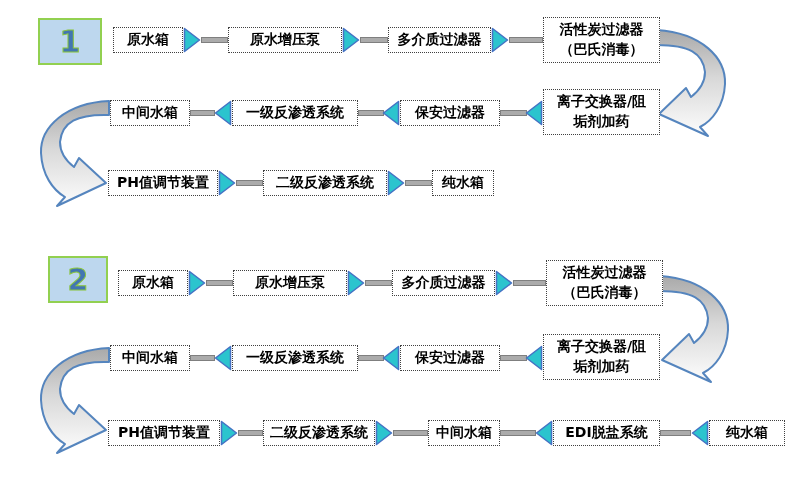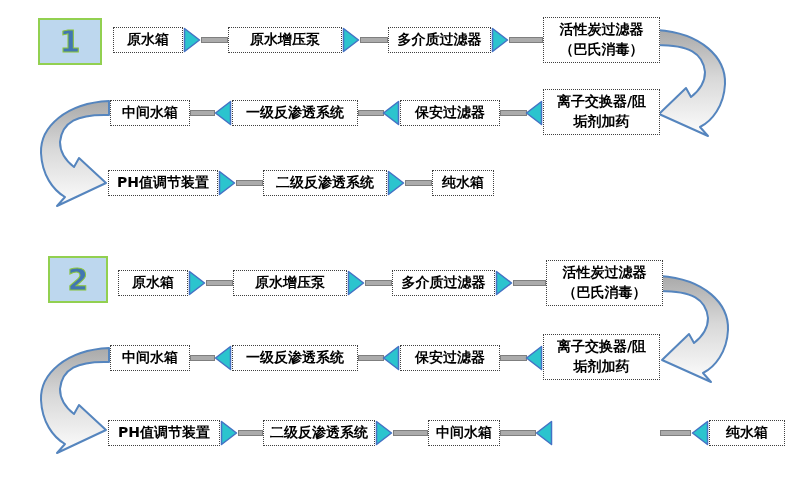--- a/index.html
+++ b/index.html
@@ -143,19 +143,20 @@
   <div class="node" style="left:263px;top:420px;width:112px;height:26px">二级反渗透系统</div>
   <svg class="tri" style="left:375px;top:420px" width="18" height="26">
       <polygon points="1.5,1.5 16.5,13 1.5,24.5"></polygon>
     </svg>
   <div class="conn" style="left:393px;top:430px;width:33px"></div>
   <div class="node" style="left:428px;top:420px;width:72px;height:26px">中间水箱</div>
   <div class="conn" style="left:500px;top:430px;width:34px"></div>
   <svg class="tri" style="left:535px;top:420px" width="18" height="26">
       <polygon points="16.5,1.5 1.5,13 16.5,24.5"></polygon>
     </svg>
+  <div class="node" style="left:553px;top:420px;width:107px;height:26px">EDI脱盐系统</div>
   <div class="conn" style="left:660px;top:430px;width:29px"></div>
   <svg class="tri" style="left:691px;top:420px" width="18" height="26">
       <polygon points="16.5,1.5 1.5,13 16.5,24.5"></polygon>
     </svg>
   <div class="node" style="left:709px;top:420px;width:76px;height:26px">纯水箱</div>
 
 </div>
 
 </body></html>

